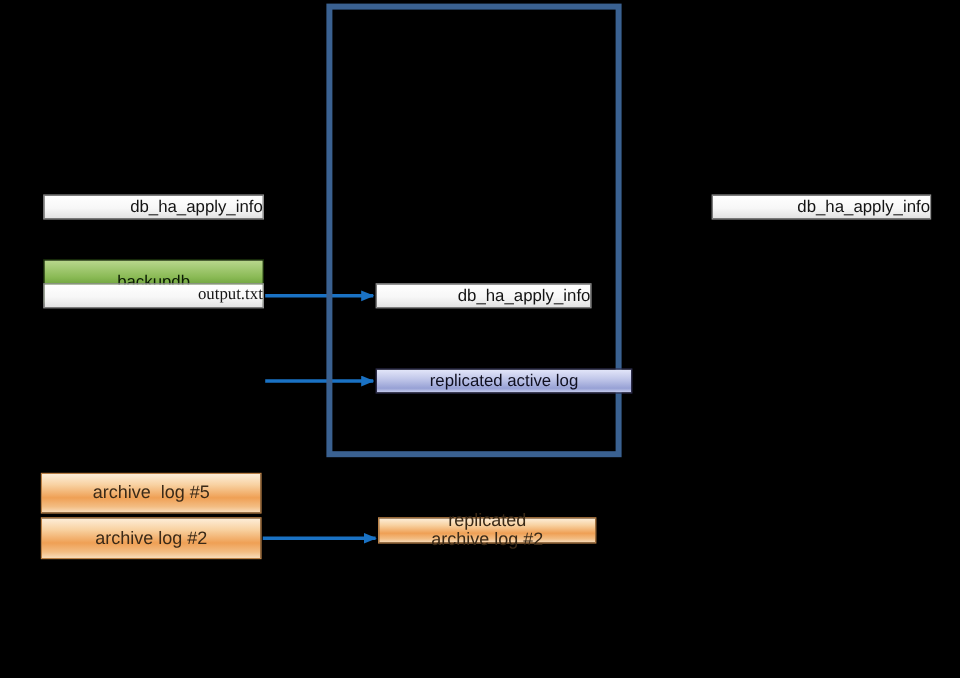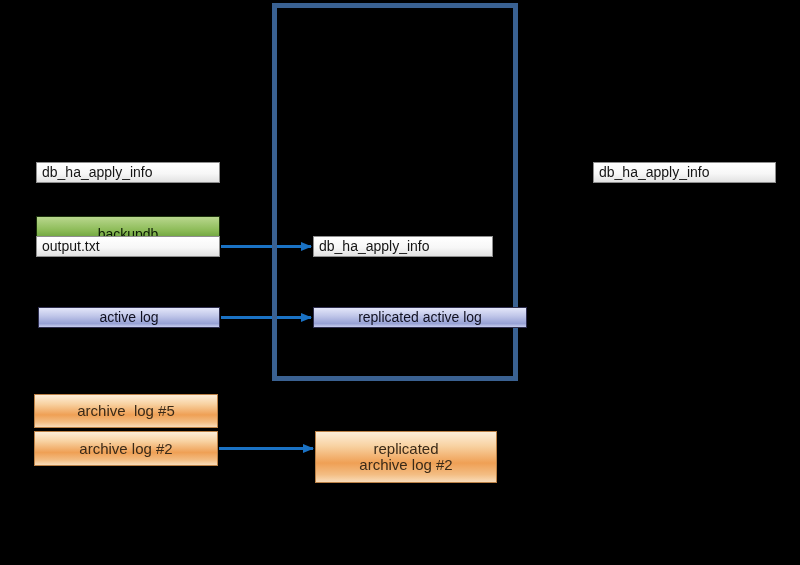--- a/index.html
+++ b/index.html
@@ -40,21 +40,21 @@
     justify-content: center;
     z-index: 3;
     font-size: 14px;
     color: #141414;
     white-space: pre;
     line-height: 1.05;
   }
   .box.white {
     background: linear-gradient(180deg, #ffffff 0%, #f7f7f7 55%, #e2e2e2 100%);
     border: 1px solid #8e8e8e;
-    justify-content: flex-start;
+    justify-content: flex-end;
     padding-left: 5px;
   }
   .box.green {
     background: linear-gradient(180deg, #b9d78e 0%, #8aba55 40%, #5d9630 70%, #3c7518 100%);
     border: 1px solid #1c330c;
     color: #0b1a04;
   }
   .box.lavender {
     background: linear-gradient(180deg, #e3e6f9 0%, #c2c8ea 40%, #97a1d5 82%, #c8ceee 100%);
     border: 1px solid #2e2e4e;
@@ -89,46 +89,43 @@
   <div class="boundary"></div>
 
   <div class="box white" style="left:36px; top:162px; width:184px; height:21px;">
     <span>db_ha_apply_info</span>
   </div>
 
   <div class="box green" style="left:36px; top:216px; width:184px; height:37px;">
     <span>backupdb</span>
   </div>
 
-  <div class="box white" style="left:36px; top:236px; width:184px; height:21px;">
+  <div class="box white" style="left:36px; top:236px; width:184px; height:21px;font-family:Liberation Serif, serif;">
     <span>output.txt</span>
   </div>
 
 
   <div class="box white" style="left:313px; top:236px; width:180px; height:21px;">
     <span>db_ha_apply_info</span>
   </div>
 
-  <div class="box lavender" style="left:38px; top:307px; width:182px; height:21px;">
-    <span>active log</span>
-  </div>
 
   <div class="box lavender" style="left:313px; top:307px; width:214px; height:21px;">
     <span>replicated active log</span>
   </div>
 
   <div class="box orange" style="left:34px; top:394px; width:184px; height:34px;">
     <span>archive  log #5</span>
   </div>
 
   <div class="box orange" style="left:34px; top:431px; width:184px; height:35px;">
     <span>archive log #2</span>
   </div>
 
-  <div class="box orange two-line" style="left:315px; top:431px; width:182px; height:52px;">
+  <div class="box orange two-line" style="left:315px; top:431px; width:182px; height:22px;">
     <span>replicated</span>
     <span>archive log #2</span>
   </div>
 
   <div class="box white" style="left:593px; top:162px; width:183px; height:21px;">
     <span>db_ha_apply_info</span>
   </div>
 
 </div>
 

